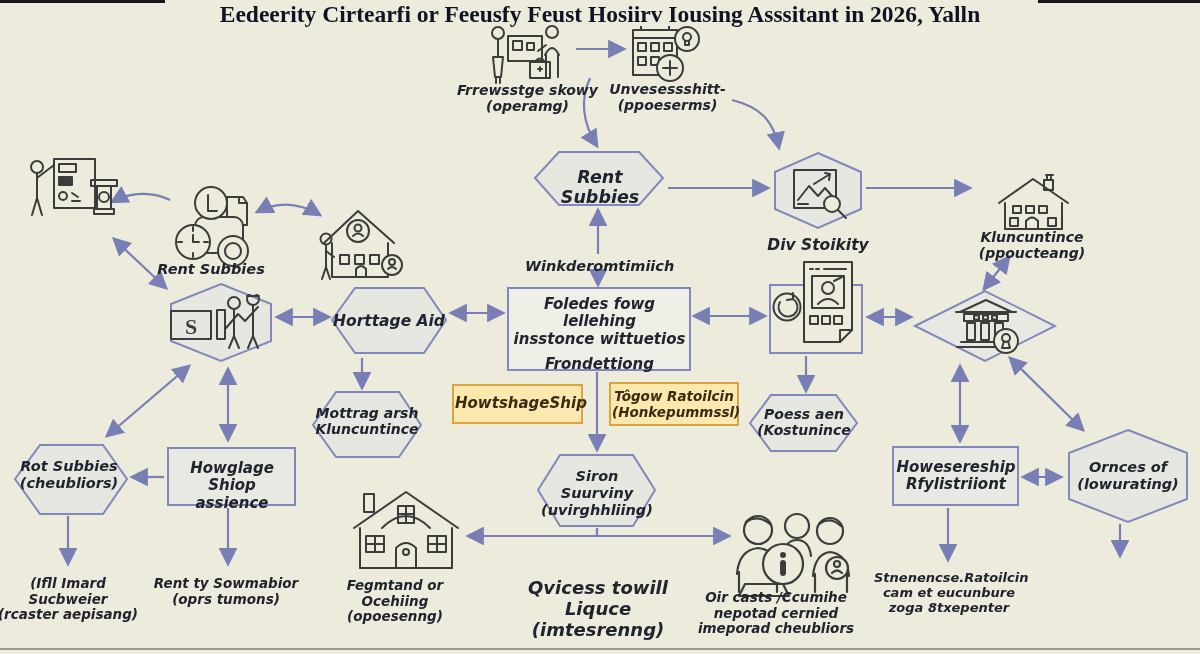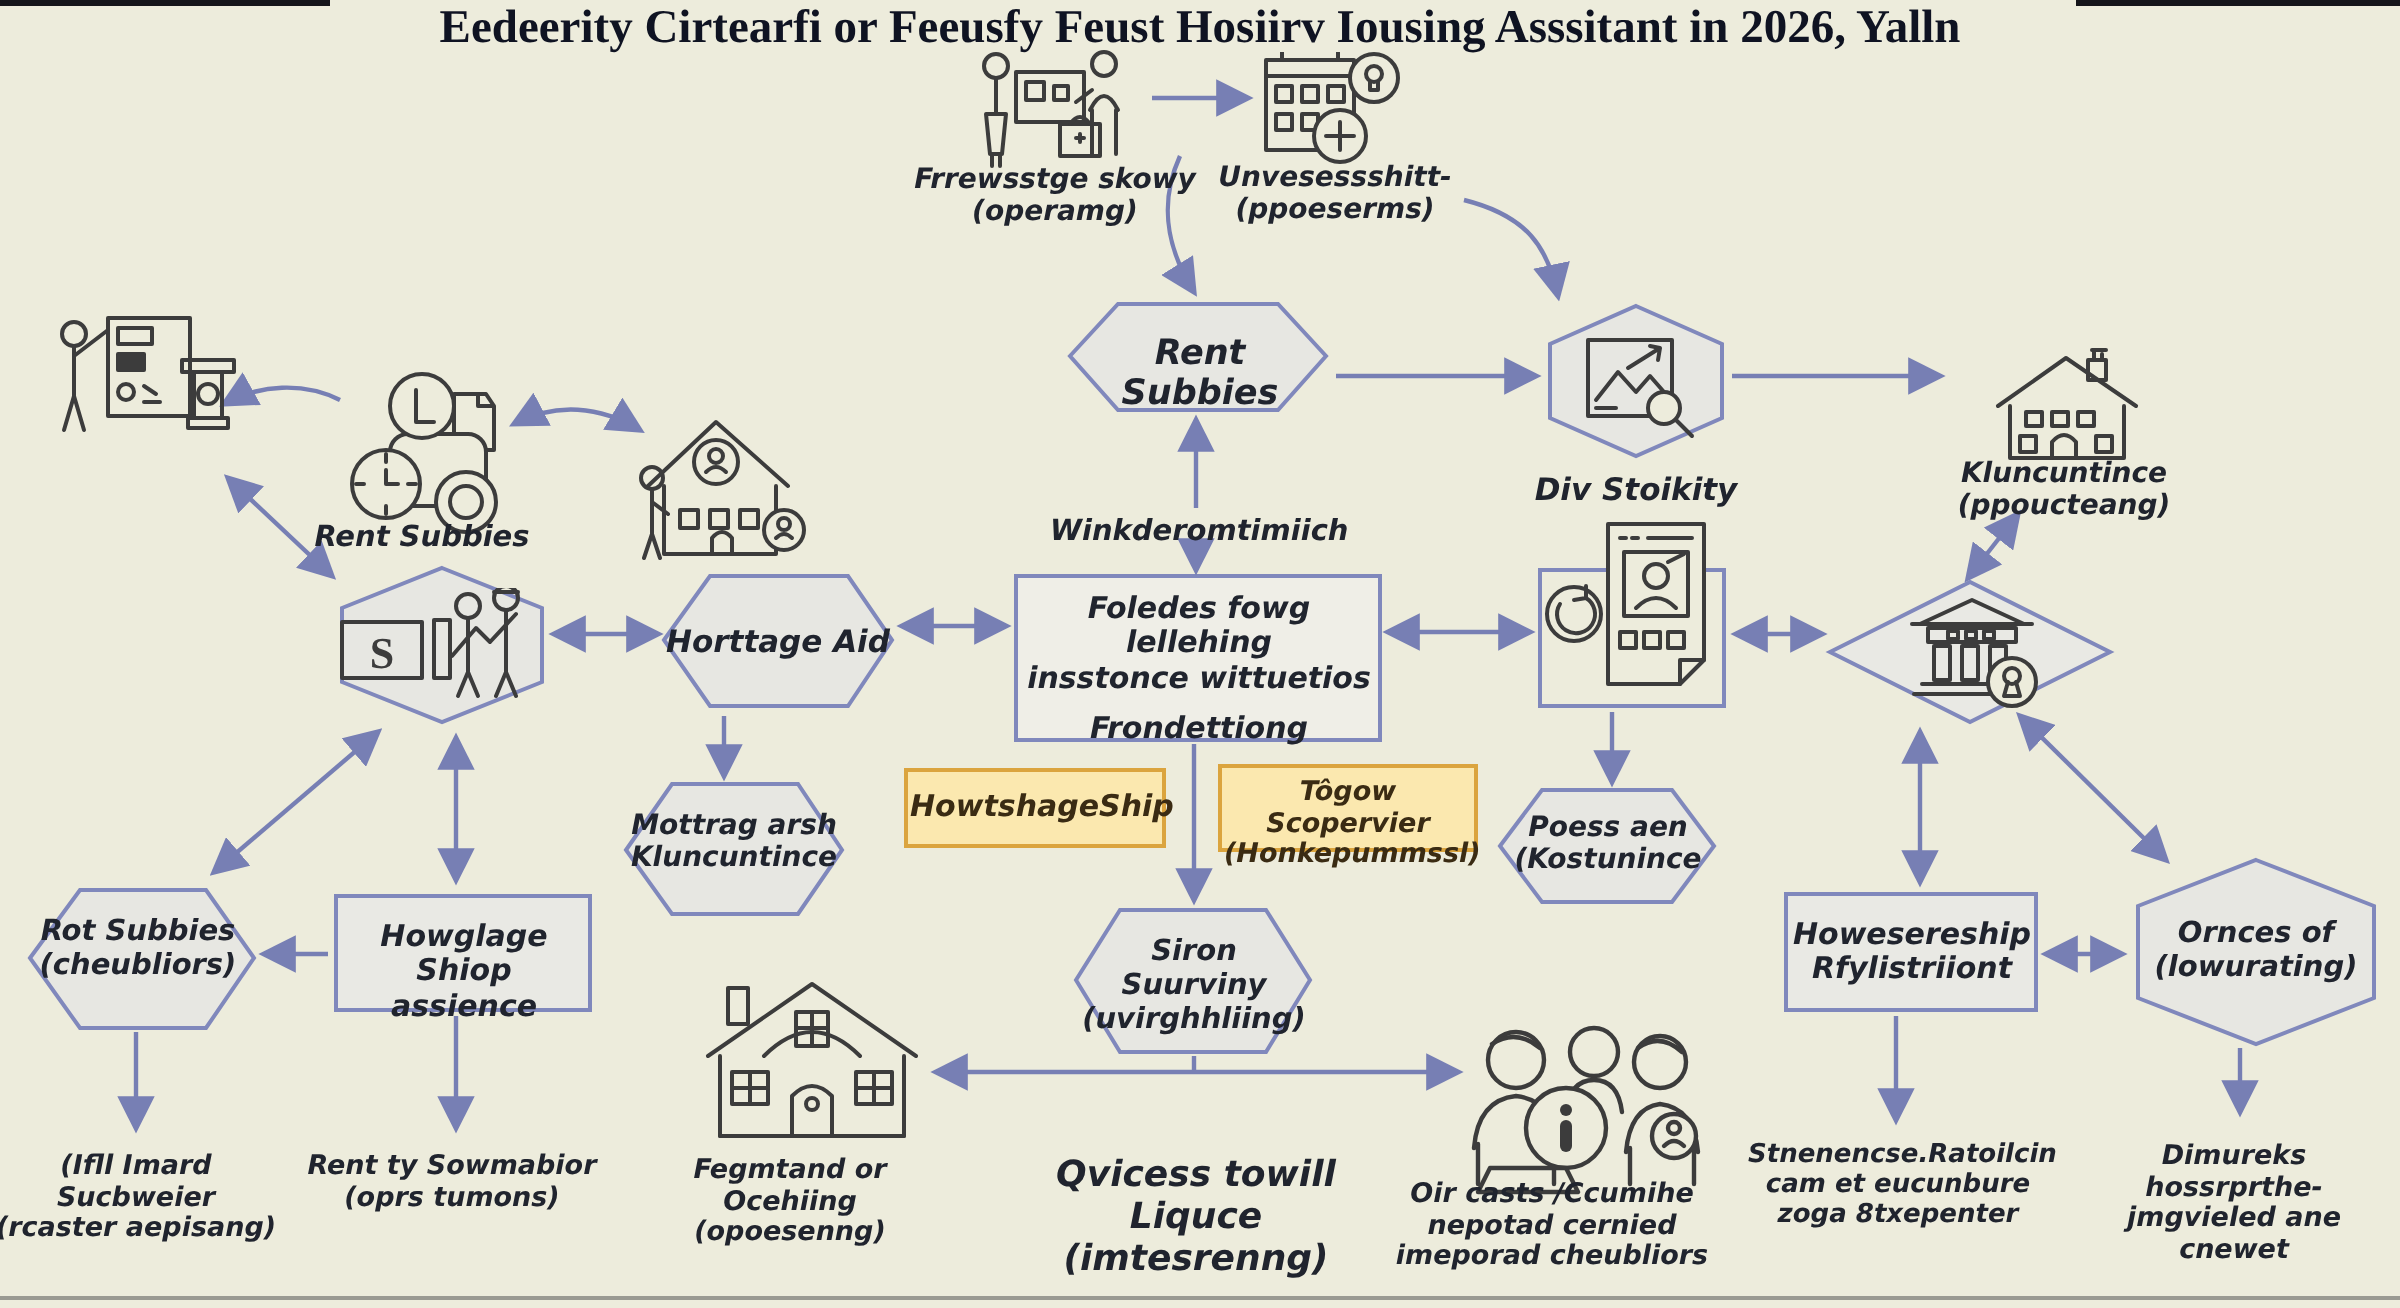--- a/index.html
+++ b/index.html
@@ -314,21 +314,21 @@
   </div>
 
   <div class="t" style="left:313px;top:405px;width:108px;font-size:14px;">
     <span class="ln">Mottrag arsh</span>
     <span class="ln">Kluncuntince</span>
   </div>
 
   <div class="t tag-text" style="left:455px;top:395px;width:125px;font-size:15px;">HowtshageShip</div>
 
   <div class="t tag-text" style="left:612px;top:389px;width:124px;font-size:13.5px;">
-    <span class="ln">Tôgow Scopervier</span>
+    <span class="ln">Tôgow Ratoilcin</span>
     <span class="ln">(Honkepummssl)</span>
   </div>
 
   <div class="t" style="left:751px;top:406px;width:106px;font-size:14px;">
     <span class="ln">Poess aen</span>
     <span class="ln">(Kostunince</span>
   </div>
 
   <div class="t" style="left:18px;top:458px;width:102px;font-size:14.5px;">
     <span class="ln">Rot Subbies</span>
@@ -380,18 +380,14 @@
     <span class="ln">Ornces of</span>
     <span class="ln">(lowurating)</span>
   </div>
 
   <div class="t" style="left:874px;top:570px;width:150px;font-size:13px;">
     <span class="ln">Stnenencse.Ratoilcin</span>
     <span class="ln">cam et eucunbure</span>
     <span class="ln">zoga 8txepenter</span>
   </div>
 
-  <div class="t" style="left:1037px;top:571px;width:160px;font-size:13.5px;">
-    <span class="ln">Dimureks hossrprthe-</span>
-    <span class="ln">jmgvieled ane cnewet</span>
-  </div>
 
 </div>
 
 </body></html>

